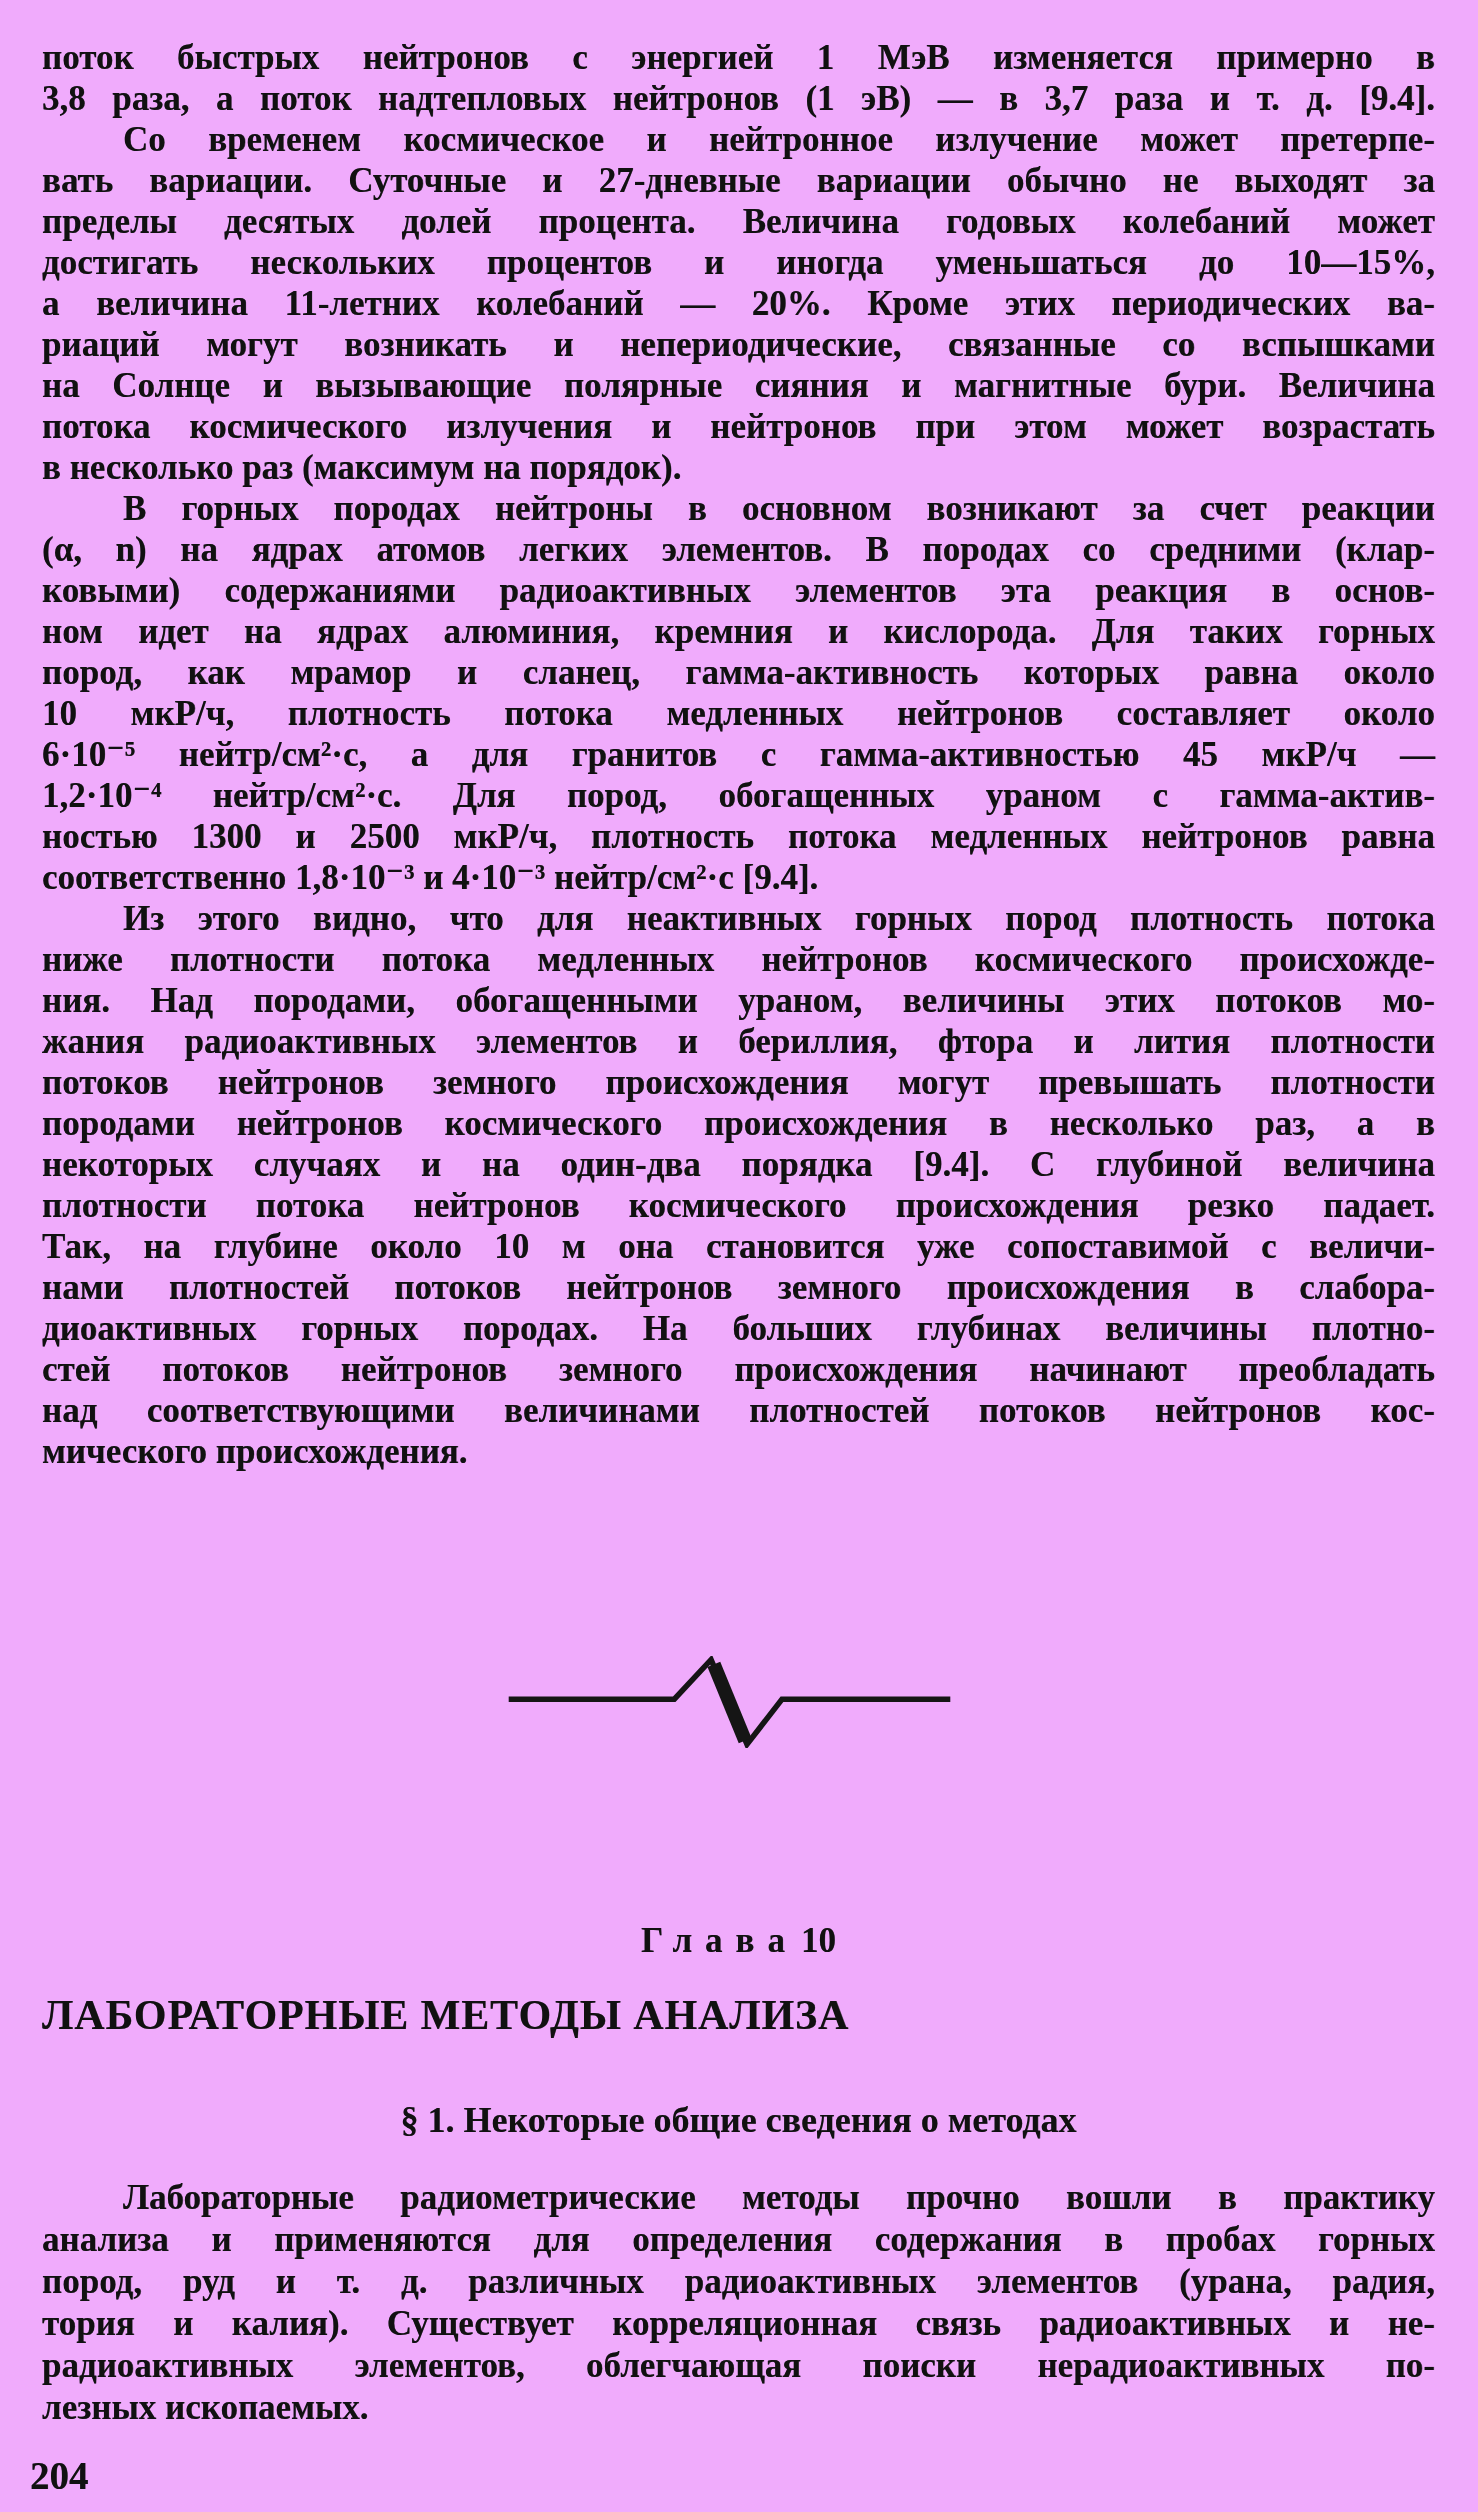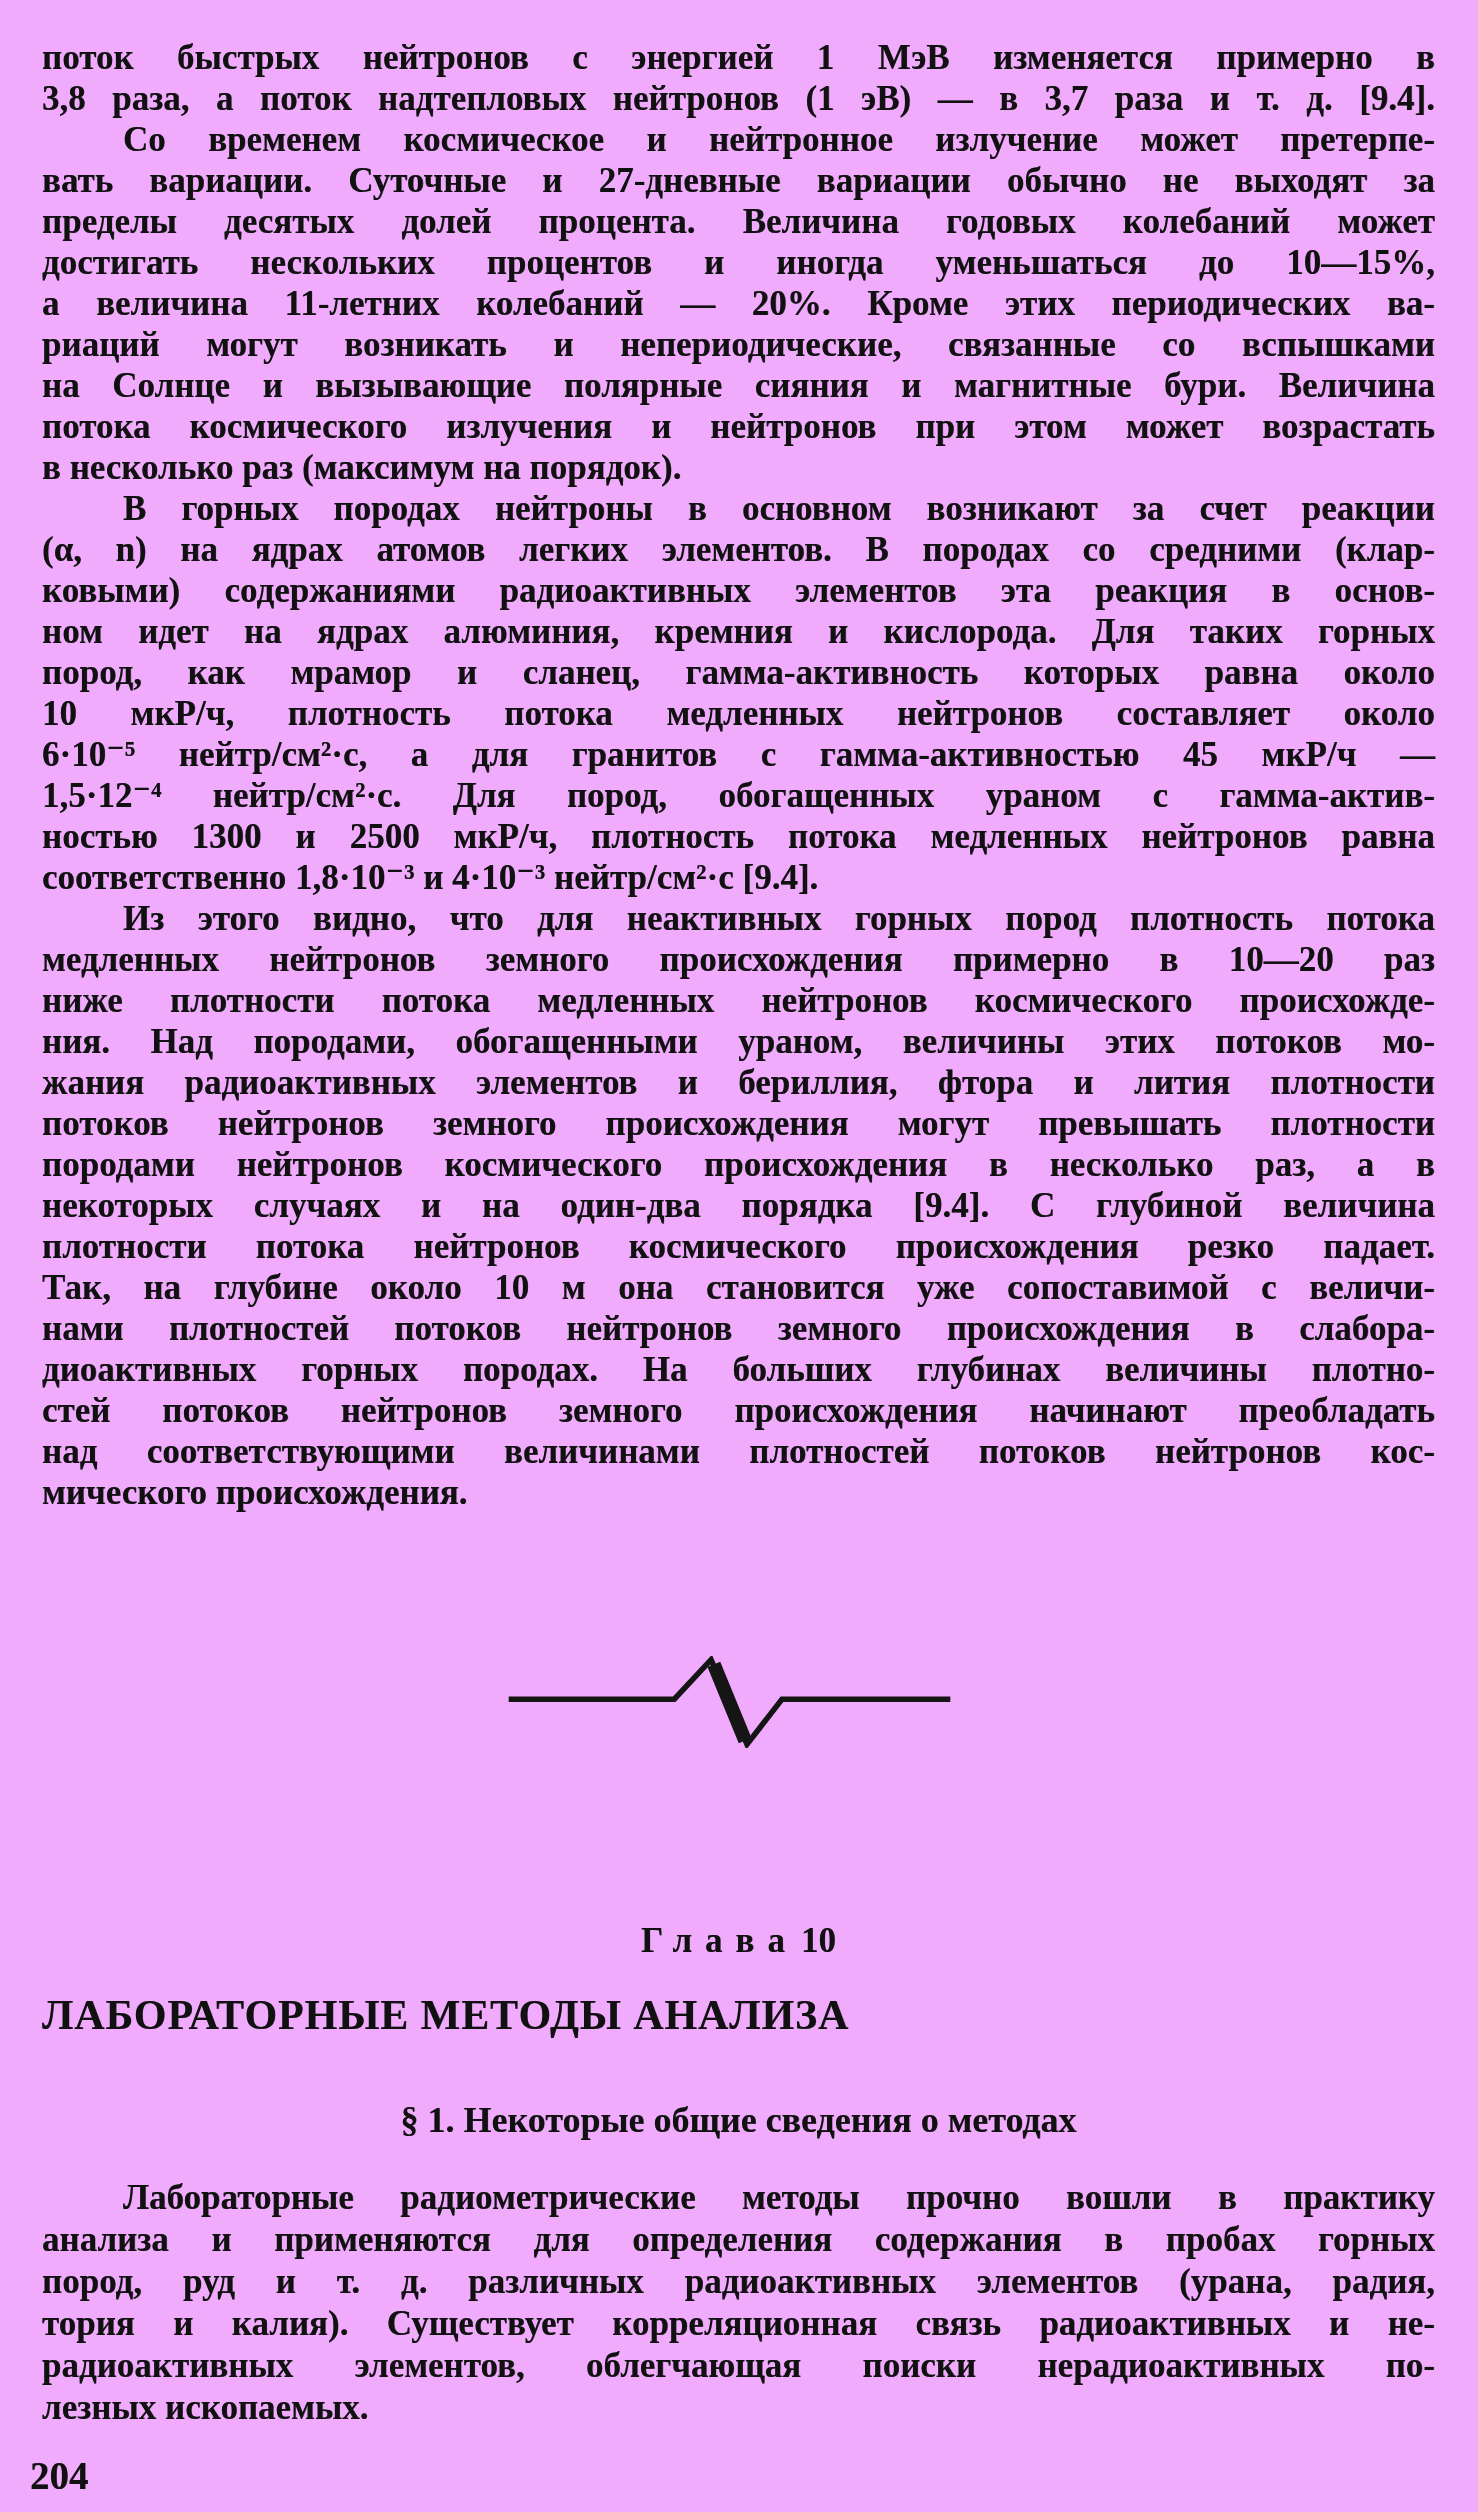--- a/index.html
+++ b/index.html
@@ -81,27 +81,26 @@
         <div class="line last">в несколько раз (максимум на порядок).</div>
       </div>
     <div class="paragraph">
         <div class="line indent">В горных породах нейтроны в основном возникают за счет реакции</div>
         <div class="line">(α, n) на ядрах атомов легких элементов. В породах со средними (клар-</div>
         <div class="line">ковыми) содержаниями радиоактивных элементов эта реакция в основ-</div>
         <div class="line">ном идет на ядрах алюминия, кремния и кислорода. Для таких горных</div>
         <div class="line">пород, как мрамор и сланец, гамма-активность которых равна около</div>
         <div class="line">10 мкР/ч, плотность потока медленных нейтронов составляет около</div>
         <div class="line">6·10⁻⁵ нейтр/см²·с, а для гранитов с гамма-активностью 45 мкР/ч —</div>
-        <div class="line">1,5·12⁻⁴ нейтр/см²·с. Для пород, обогащенных ураном с гамма-актив-</div>
+        <div class="line">1,2·10⁻⁴ нейтр/см²·с. Для пород, обогащенных ураном с гамма-актив-</div>
         <div class="line">ностью 1300 и 2500 мкР/ч, плотность потока медленных нейтронов равна</div>
         <div class="line last">соответственно 1,8·10⁻³ и 4·10⁻³ нейтр/см²·с [9.4].</div>
       </div>
     <div class="paragraph">
         <div class="line indent">Из этого видно, что для неактивных горных пород плотность потока</div>
-        <div class="line">медленных нейтронов земного происхождения примерно в 10—20 раз</div>
         <div class="line">ниже плотности потока медленных нейтронов космического происхожде-</div>
         <div class="line">ния. Над породами, обогащенными ураном, величины этих потоков мо-</div>
         <div class="line">жания радиоактивных элементов и бериллия, фтора и лития плотности</div>
         <div class="line">потоков нейтронов земного происхождения могут превышать плотности</div>
         <div class="line">породами нейтронов космического происхождения в несколько раз, а в</div>
         <div class="line">некоторых случаях и на один-два порядка [9.4]. С глубиной величина</div>
         <div class="line">плотности потока нейтронов космического происхождения резко падает.</div>
         <div class="line">Так, на глубине около 10 м она становится уже сопоставимой с величи-</div>
         <div class="line">нами плотностей потоков нейтронов земного происхождения в слабора-</div>
         <div class="line">диоактивных горных породах. На больших глубинах величины плотно-</div>

